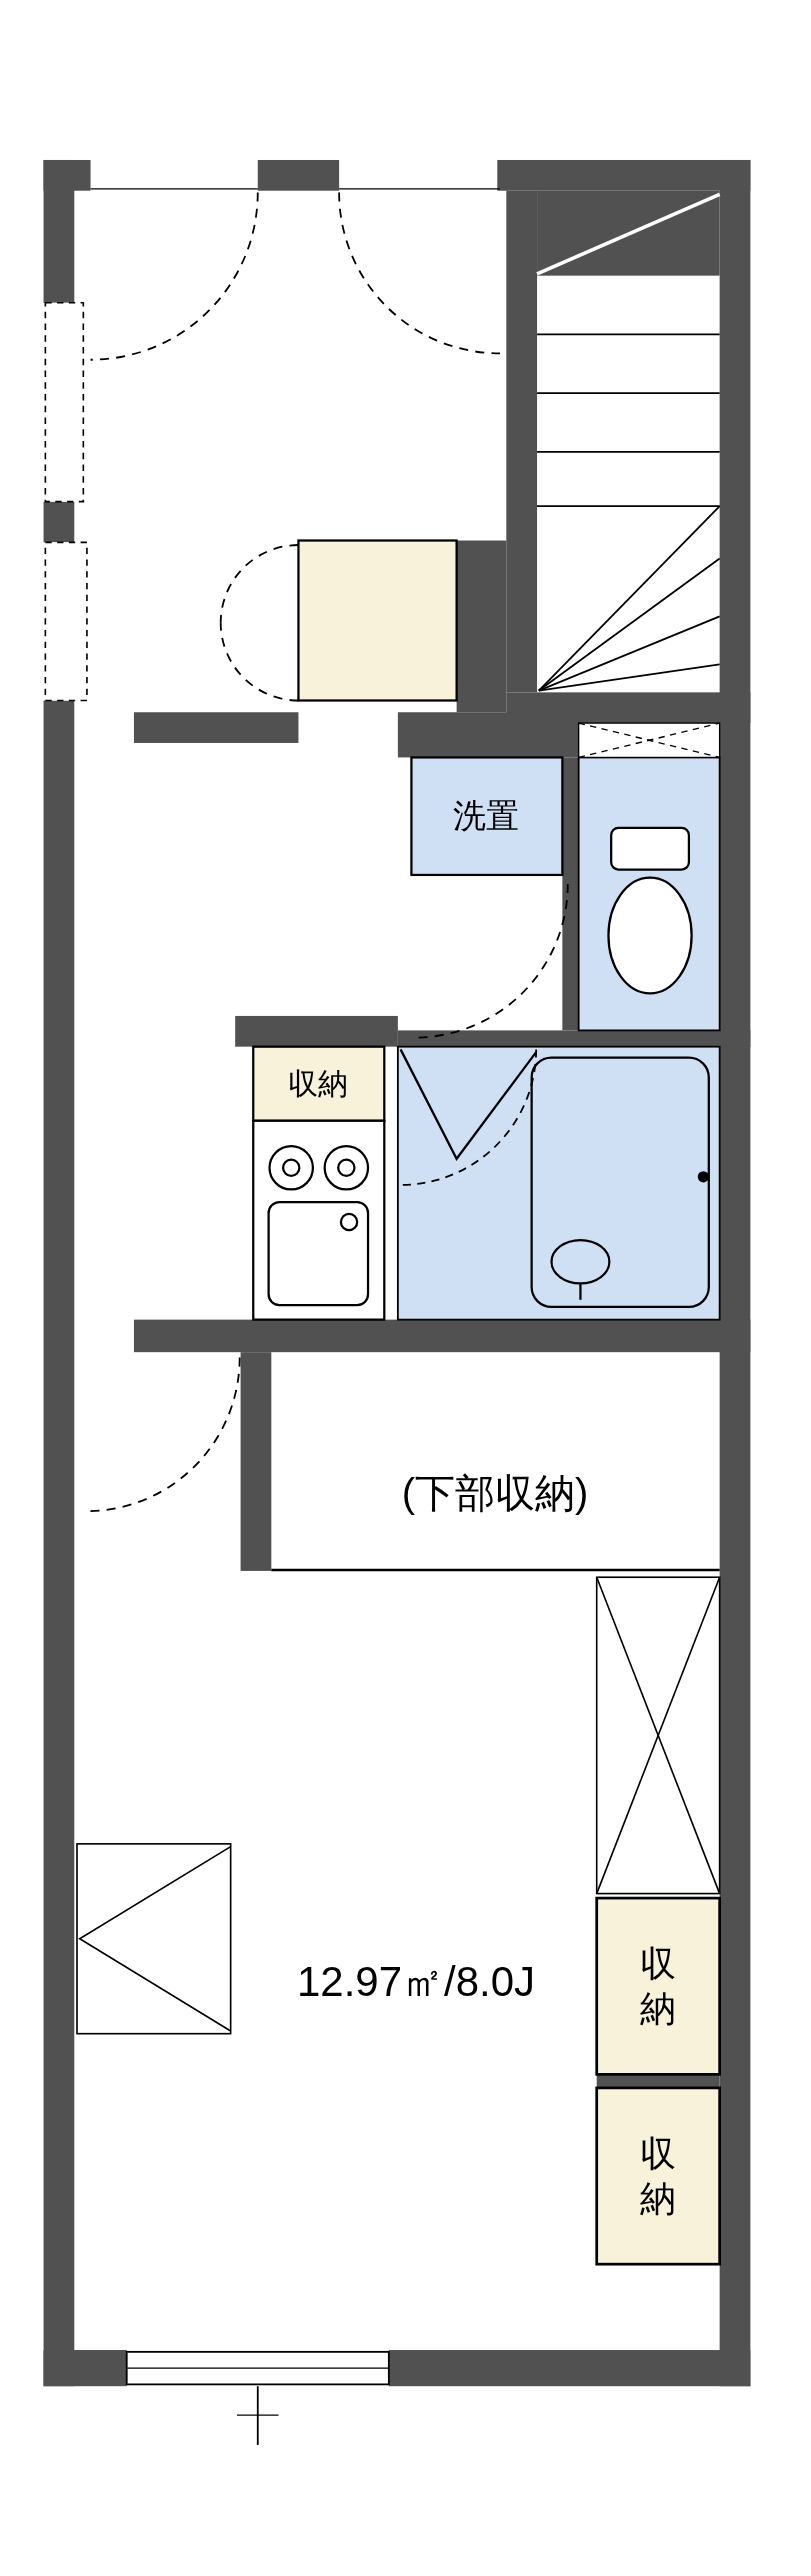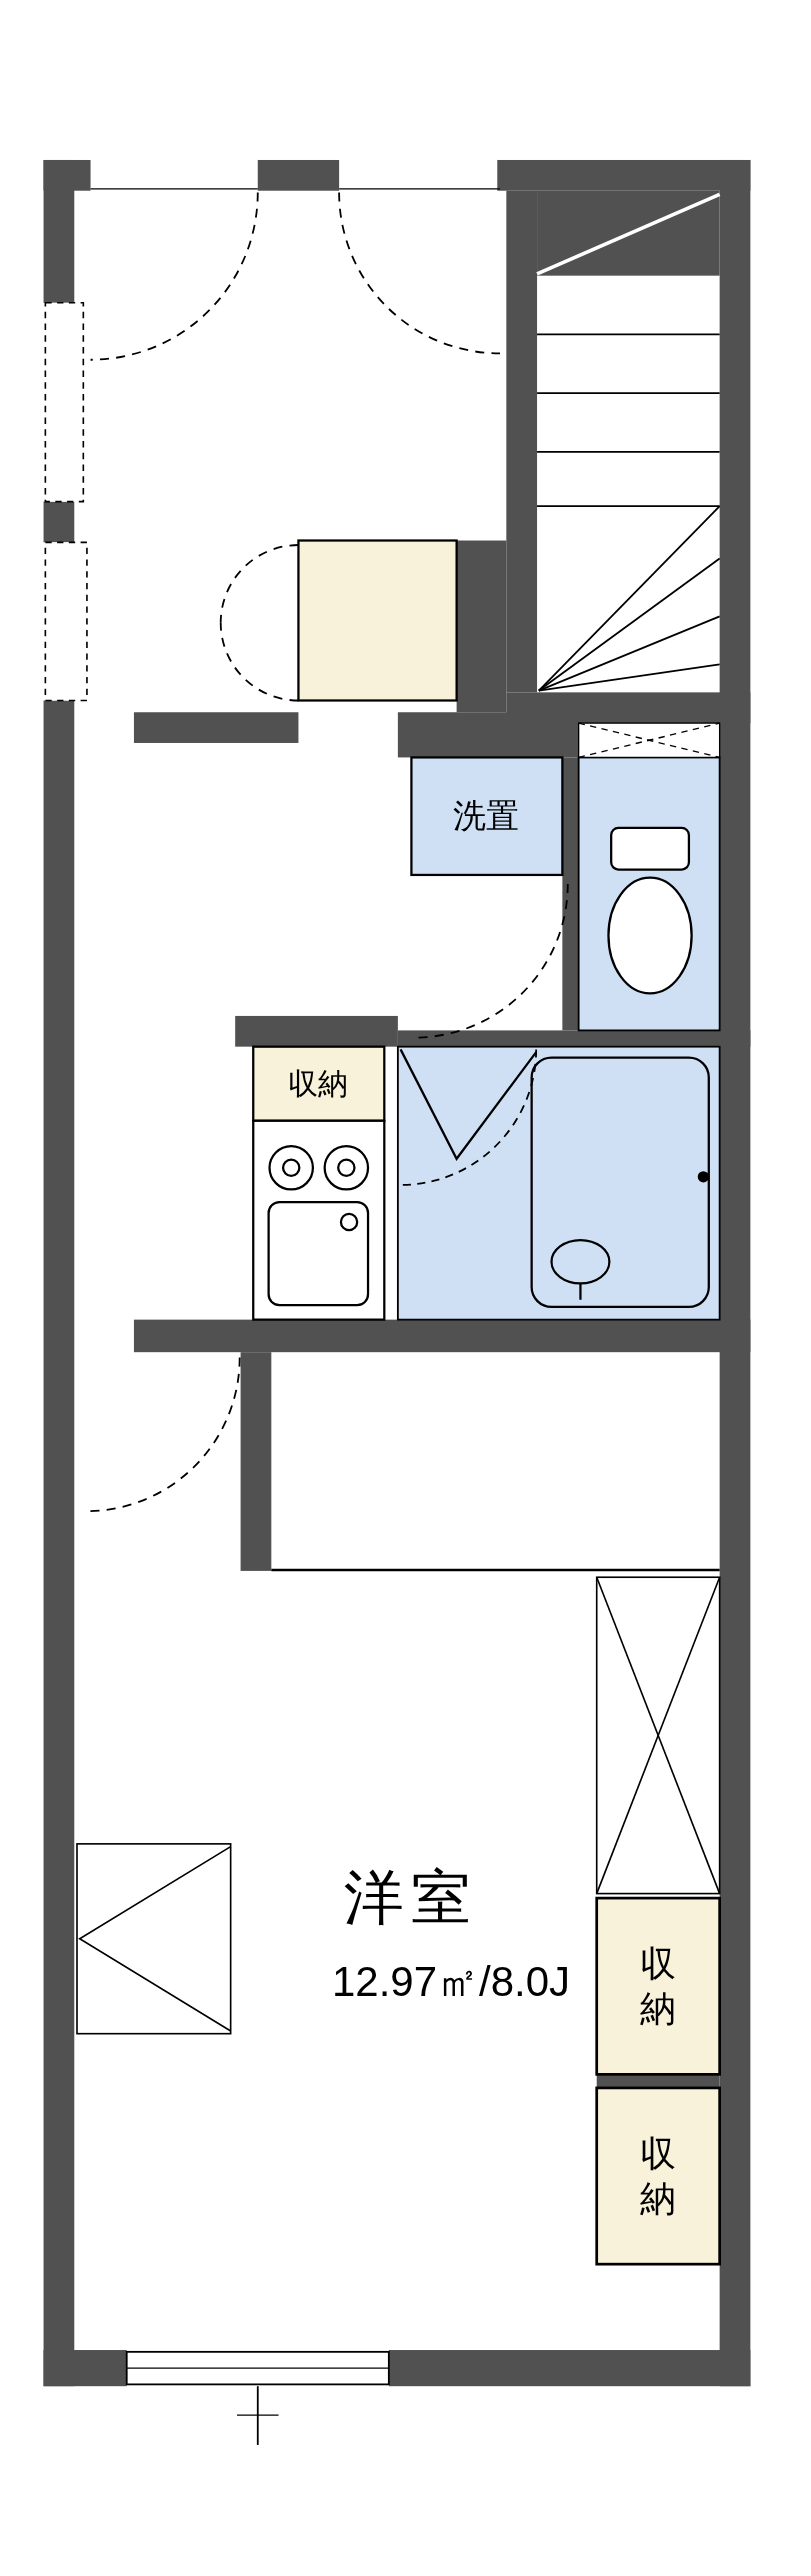--- a/index.html
+++ b/index.html
@@ -144,19 +144,19 @@
       <rect x="140" y="2602" width="290" height="36" fill="#ffffff" stroke-width="2"></rect>
       <line x1="140" y1="2620" x2="430" y2="2620" stroke-width="1.5"></line>
       <line x1="285" y1="2640" x2="285" y2="2705" stroke-width="2"></line>
       <line x1="262" y1="2672" x2="308" y2="2672" stroke-width="1.5"></line>
     </g>
 
   </svg>
 
   <div class="lbl lbl-washer" style="left:486px;top:816px;">洗置</div>
   <div class="lbl lbl-storage" style="left:318px;top:1084px;">収納</div>
-  <div class="lbl lbl-room" style="left:411px;top:1898px;">洋室</div>
-  <div class="lbl lbl-area" style="left:416px;top:1982px;margin-left:35px;">12.97㎡/8.0J</div>
+  <div class="lbl lbl-bed2" style="left:495px;top:1493px;">(下部収納)</div>
+  <div class="lbl lbl-area" style="left:416px;top:1982px;">12.97㎡/8.0J</div>
   <div class="lbl lbl-closet" style="left:658px;top:1986px;">収納</div>
   <div class="lbl lbl-closet" style="left:658px;top:2176px;">収納</div>
 
 </div>
 
 
 </body></html>

